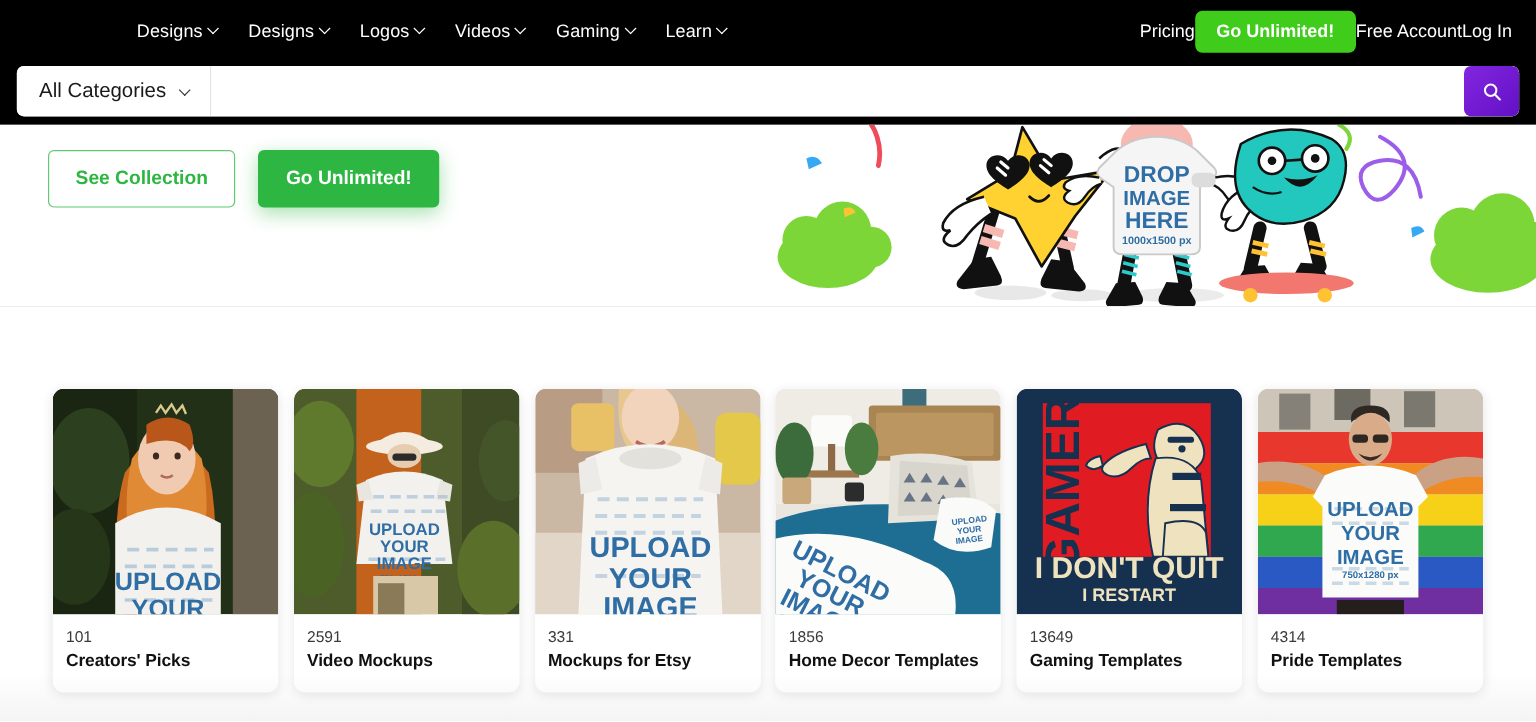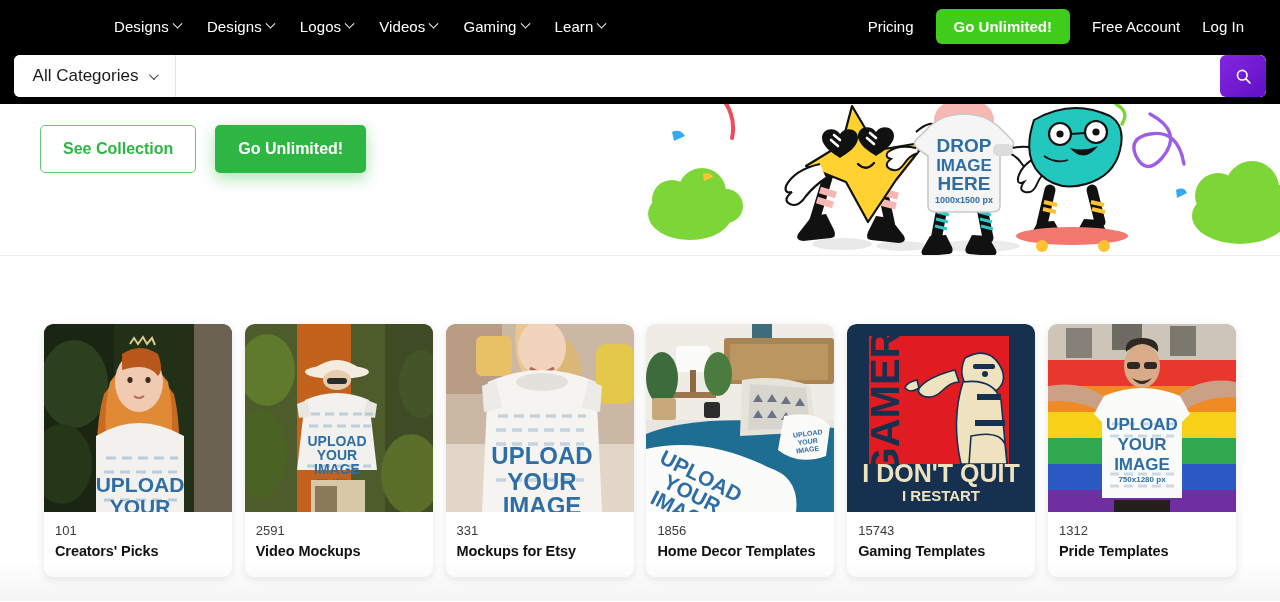--- a/index.html
+++ b/index.html
@@ -43,23 +43,22 @@
   .caret {
     display: inline-block;
     width: 7px; height: 7px;
     border-right: 1.6px solid #ffffff;
     border-bottom: 1.6px solid #ffffff;
     transform: rotate(45deg) translate(-2px, -2px);
   }
   .nav-right {
     display: flex;
     align-items: center;
-    gap: 22px;
     position: absolute;
-    right: 36px;
+    right: 20px;
     top: 0;
     height: 52px;
   }
   .nav-link {
     color: #ffffff;
     font-size: 15px;
     cursor: pointer;
     white-space: nowrap;
   }
   .btn-go-unlimited-nav {
@@ -584,21 +583,21 @@
             <rect x="128" y="96" width="30" height="6"></rect>
             <circle cx="138" cy="50" r="3"></circle>
           </g>
 
           <text x="52" y="80" font-size="40" font-weight="700" fill="#16304f" font-family="Liberation Sans, sans-serif" transform="rotate(-90 52 80)" text-anchor="middle">GAMER</text>
           <text x="94" y="158" text-anchor="middle" font-size="25" font-weight="700" fill="#efe3bf" font-family="Liberation Sans, sans-serif">I DON'T QUIT</text>
           <text x="94" y="177" text-anchor="middle" font-size="15" font-weight="700" fill="#efe3bf" font-family="Liberation Sans, sans-serif">I RESTART</text>
         </svg>
       </div>
       <div class="card-meta">
-        <div class="card-count">15743</div>
+        <div class="card-count">13649</div>
         <div class="card-title">Gaming Templates</div>
       </div>
     </div>
 
     <div class="card">
       <div class="card-img">
         <svg viewBox="0 0 188 188">
           <rect width="188" height="188" fill="#d8d2c6"></rect>
           <rect x="0" y="0" width="188" height="42" fill="#cdc6b8"></rect>
           <rect x="18" y="4" width="26" height="30" fill="#8e8madd" opacity=".35"></rect>
@@ -629,20 +628,20 @@
             <path d="M62 162 h9 M76 162 h9 M90 162 h9 M104 162 h9 M118 162 h8" stroke="#7fa8c9" stroke-width="3"></path>
           </g>
           <text x="94" y="106" text-anchor="middle" font-size="17" font-weight="700" fill="#2f6ea5" font-family="Liberation Sans, sans-serif">UPLOAD</text>
           <text x="94" y="126" text-anchor="middle" font-size="17" font-weight="700" fill="#2f6ea5" font-family="Liberation Sans, sans-serif">YOUR</text>
           <text x="94" y="146" text-anchor="middle" font-size="17" font-weight="700" fill="#2f6ea5" font-family="Liberation Sans, sans-serif">IMAGE</text>
           <text x="94" y="158" text-anchor="middle" font-size="8" font-weight="700" fill="#2f6ea5" font-family="Liberation Sans, sans-serif">750x1280 px</text>
           <rect x="66" y="176" width="56" height="12" fill="#241f1c"></rect>
         </svg>
       </div>
       <div class="card-meta">
-        <div class="card-count">1312</div>
+        <div class="card-count">4314</div>
         <div class="card-title">Pride Templates</div>
       </div>
     </div>
 
   </div>
   <div class="bottom-fade"></div>
 </section>
 
 </body></html>

